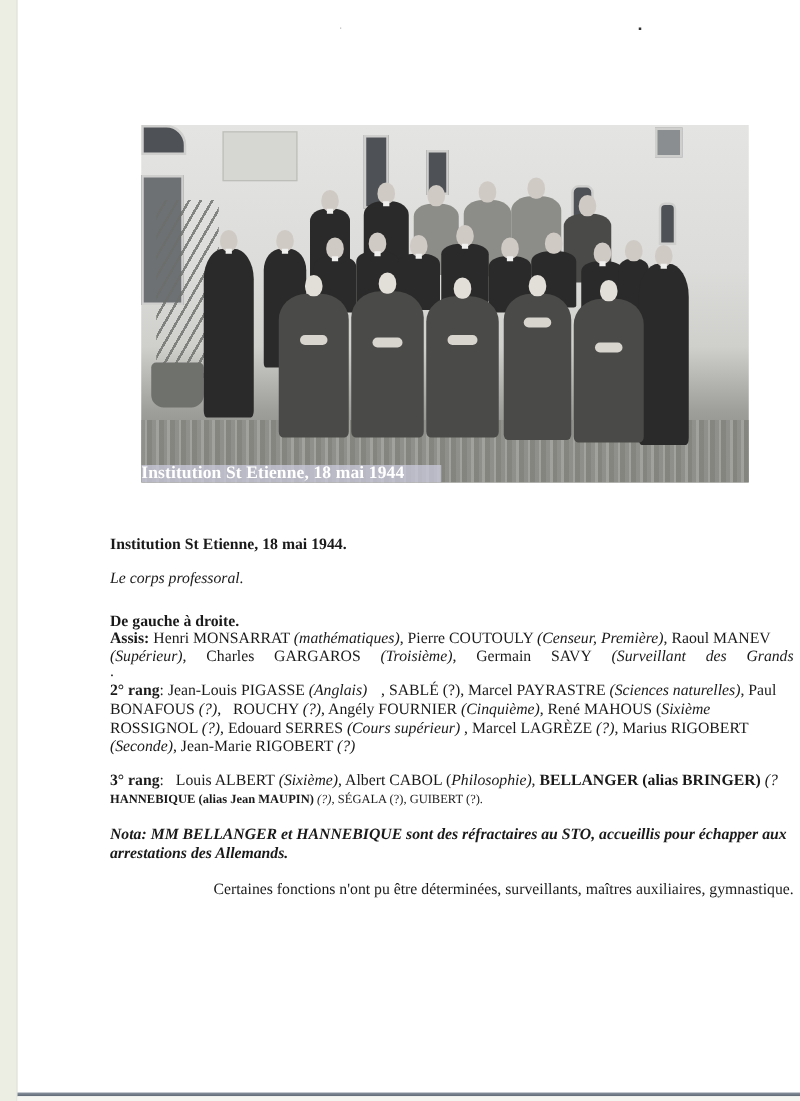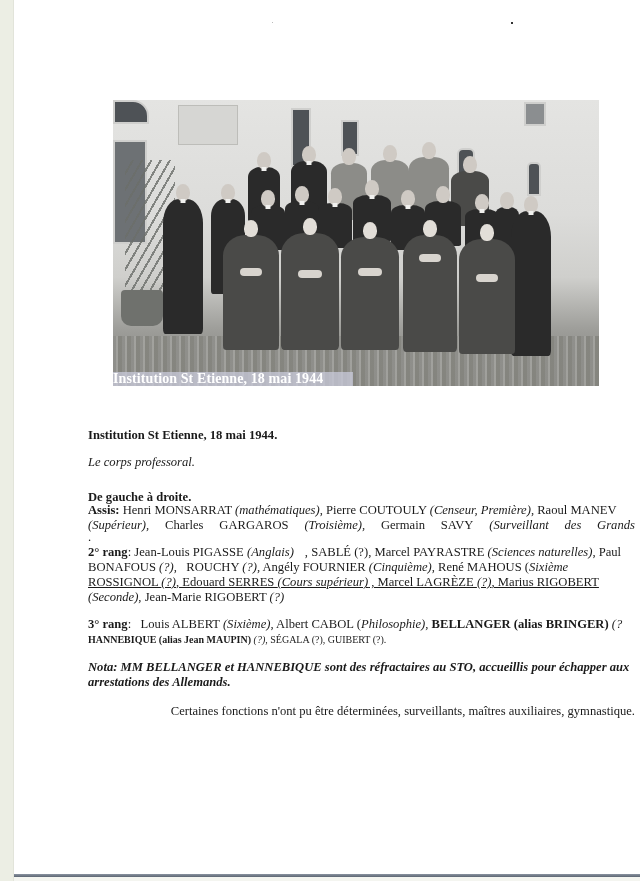--- a/index.html
+++ b/index.html
@@ -227,21 +227,21 @@
 <div class="clip" style="top:530px;font-size:12.6px;line-height:15px;">
   <span>.</span>
 </div>
 
 <div class="clip" style="top:545px;font-size:12.6px;line-height:15px;">
   <span class="b">2° rang</span><span><span style="white-space: pre;">: Jean-Louis PIGASSE </span><span style="font-style: italic; white-space: pre;">(Anglais)</span><span style="white-space: pre; margin-left: 11px;">, SABLÉ (?), Marcel PAYRASTRE </span><span style="font-style: italic; white-space: pre; text-align: center;">(Sciences naturelles)</span><span style="white-space: pre;">, Paul</span></span>
 </div>
 <div class="clip" style="top:560px;font-size:12.6px;line-height:15px;">
   <span><span style="white-space: pre;">BONAFOUS </span><span style="font-style: italic; white-space: pre;">(?)</span><span style="white-space: pre;">,   ROUCHY </span><span style="font-style: italic; white-space: pre;">(?)</span><span style="white-space: pre;">, Angély FOURNIER </span><span style="font-style: italic; white-space: pre;">(Cinquième)</span><span style="white-space: pre;">, René MAHOUS (</span><span style="font-style: italic; white-space: pre;">Sixième</span></span>
 </div>
-<div class="clip" style="top:575px;font-size:12.6px;line-height:15px;text-decoration:underline;">
+<div class="clip" style="top:575px;font-size:12.6px;line-height:15px;">
   <span><span style="white-space: pre;">ROSSIGNOL </span><span style="font-style: italic; white-space: pre;">(?)</span><span style="white-space: pre;">, Edouard SERRES </span><span style="font-style: italic; white-space: pre;">(Cours supérieur)</span><span style="white-space: pre;"> , Marcel LAGRÈZE </span><span style="font-style: italic; white-space: pre;">(?)</span><span style="white-space: pre;">, Marius RIGOBERT</span></span>
 </div>
 <div class="clip" style="top:590px;font-size:12.6px;line-height:15px;">
   <span><span style="font-style: italic; white-space: pre;">(Seconde)</span><span style="white-space: pre;">, Jean-Marie RIGOBERT </span><span style="font-style: italic; white-space: pre;">(?)</span></span>
 </div>
 
 <div class="clip" style="top:617px;font-size:12.6px;line-height:15px;">
   <span class="b">3° rang</span><span><span style="white-space: pre;">:   Louis ALBERT </span><span style="font-style: italic; white-space: pre;">(Sixième)</span><span style="white-space: pre;">, Albert CABOL (</span><span style="font-style: italic; white-space: pre;">Philosophie)</span><span style="white-space: pre;">, </span><span style="font-weight: bold; white-space: pre;">BELLANGER (alias BRINGER)</span><span style="font-style: italic; white-space: pre;"> (?</span></span>
 </div>
 <div class="clip" style="top:632px;font-size:10px;line-height:15px;">

